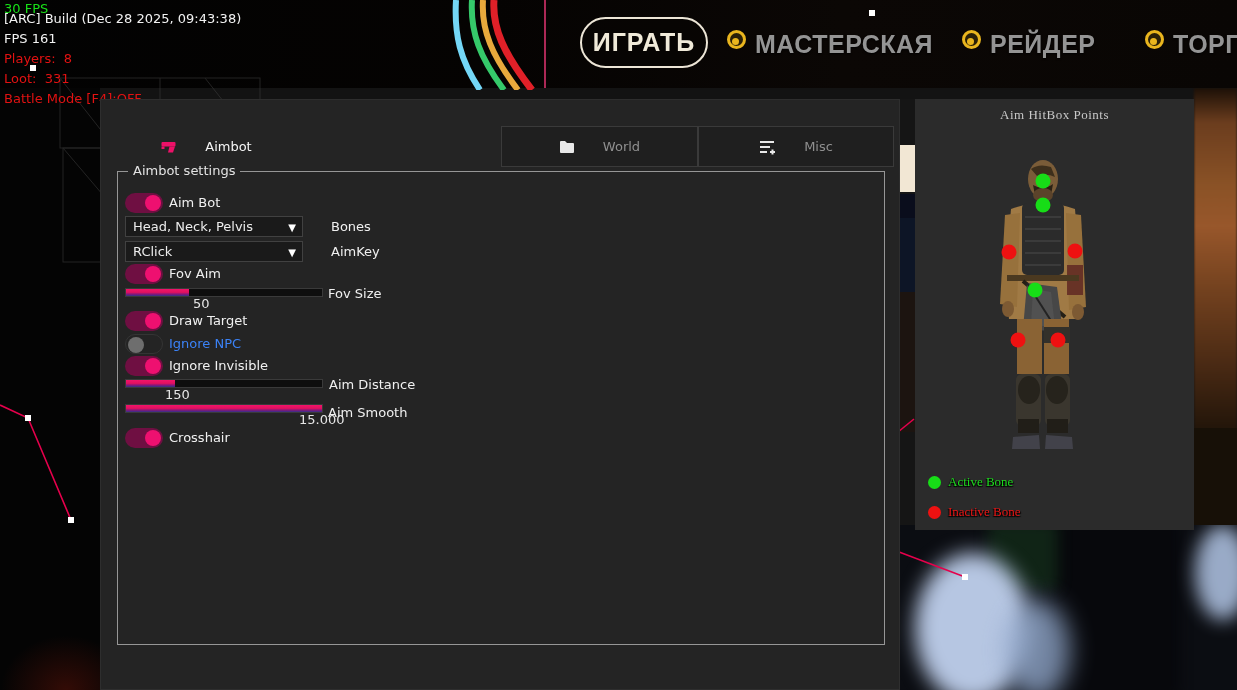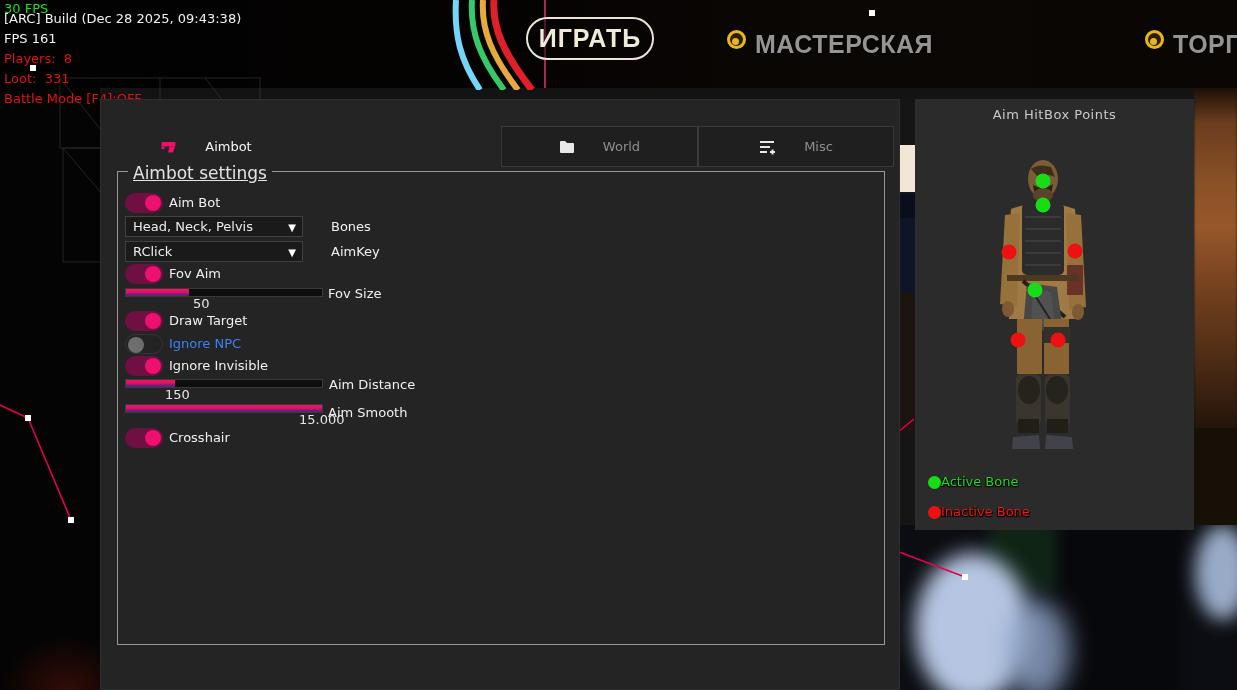--- a/index.html
+++ b/index.html
@@ -32,21 +32,21 @@
   .blob4 { left:150px; top:-10px; width:130px; height:185px; background:#07080c; filter:blur(6px); border-radius:12px; }
   .blob5 { left:88px; top:-5px; width:70px; height:70px; background:#122a18; filter:blur(7px); border-radius:8px; opacity:.8; }
 
   .wire-svg { position:absolute; left:55px; top:70px; z-index:2; opacity:.55; }
   .esp-svg { position:absolute; left:0; top:0; z-index:3; }
 
   
   .rainbow { position:absolute; left:428px; top:0; z-index:2; }
 
   
-  .play-btn { position:absolute; left:526px; top:17px; width:128px; height:43px; z-index:4;
+  .play-btn { position:absolute; left:580px; top:17px; width:128px; height:51px; z-index:4;
     border:2.5px solid #ece5d6; border-radius:27px; background:rgba(8,6,4,.55);
     color:#f0ead9; font:bold 25px "Liberation Sans", sans-serif; letter-spacing:1px;
     display:flex; align-items:center; justify-content:center; cursor:pointer; }
   .menu-item { position:absolute; top:30px; z-index:4; display:flex; align-items:flex-start; gap:9px; cursor:pointer; }
   .menu-item .mlabel { color:#949494; font:bold 25px "Liberation Sans", sans-serif; letter-spacing:.5px;
     text-shadow:0 1px 2px #000; white-space:nowrap; }
   .coin { width:19px; height:19px; border-radius:50%; background:#2a2008; border:3px solid #e9b51e; position:relative; flex:0 0 auto; }
   .coin::after { content:""; position:absolute; left:2px; top:5px; width:7px; height:7px; border-radius:50%; background:#e9b51e; }
 
   
@@ -62,21 +62,21 @@
   .tab.boxed { background:#1f1f1f; border:1px solid #3a3a3a; }
   .tab .tlabel { font-size:13px; color:#8f8f8f; }
   .tab.active .tlabel { color:#f5f5f5; }
   .tab-aimbot  { left:5px;  width:200px; }
   .tab-visuals { left:205px; width:195px; }
   .tab-world   { left:400px; width:197px; }
   .tab-misc    { left:597px; width:196px; }
 
   .groupbox { position:absolute; left:16px; top:71px; width:768px; height:474px; border:1px solid #969696; }
   .group-legend { position:absolute; left:10px; top:-9px; background:#242424; padding:0 5px;
-    font-size:17px; color:#e3e3e3;text-decoration:underline; }
+    font-size:13px; color:#e3e3e3; }
 
   .toggle { position:absolute; left:24px; width:38px; height:20px; border-radius:10px; cursor:pointer; }
   .toggle .knob { position:absolute; top:2px; width:16px; height:16px; border-radius:50%; }
   .toggle.on  { background:#6f0f42; }
   .toggle.on .knob { right:2px; background:#ee1070; }
   .toggle.off { background:#242424; border:1px solid #343434; }
   .toggle.off .knob { left:2px; background:#6e6e6e; }
 
   .ctl-label { position:absolute; font-size:13px; color:#f0f0f0; line-height:20px; white-space:nowrap; }
   .ctl-label.dim { color:#3b82f6; }
@@ -85,26 +85,26 @@
     border:1px solid #414141; color:#ececec; font-size:13px; line-height:19px; padding-left:7px; cursor:pointer; }
   .dropdown .arrow { position:absolute; right:6px; top:1px; font-size:10px; color:#fff; }
 
   .slider { position:absolute; left:24px; width:198px; height:9px; background:#0e0e0e; border:1px solid #3a3a3a; cursor:pointer; }
   .slider .fill { height:100%;
     background:linear-gradient(180deg,#f2136b 0%,#e0115f 48%,#8c1579 72%,#323289 100%); }
   .slider-val { position:absolute; font-size:13px; color:#e6e6e6; white-space:nowrap; }
 
   
   .hitbox-panel { position:absolute; left:915px; top:99px; width:279px; height:431px;
-    background:#2b2b2b; z-index:6; }
+    background:#2b2b2b; z-index:6;font-family:Liberation Serif, serif; }
   .hitbox-title { position:absolute; left:0; top:8px; width:100%; text-align:center;
     font-size:13px; color:#c9c9c9; letter-spacing:.5px; }
   .model-svg { position:absolute; left:78px; top:58px; }
   .hit-dot { position:absolute; width:15px; height:15px; border-radius:50%; transform:translate(-50%,-50%); cursor:pointer; }
-  .legend-row { position:absolute; display:flex; align-items:flex-end; }
+  .legend-row { position:absolute; display:flex; align-items:center; gap:7px; }
   .legend-dot { width:13px; height:13px; border-radius:50%; flex:0 0 auto; }
   .legend-text { font-size:13px; text-shadow:1px 1px 1px #000, -1px 1px 1px #000; }
 </style>
 </head>
 <body>
 
 <div id="screen">
 
   <div class="topband"></div>
   <div class="leftcol"></div>
@@ -163,20 +163,24 @@
   <div class="dbg white" style="top:31px;">FPS 161</div>
   <div class="dbg red" style="top:51px;">Players:  8</div>
   <div class="dbg red" style="top:71px;">Loot:  331</div>
   <div class="dbg red" style="top:91px;">Battle Mode [F4]:OFF</div>
 
   <div class="play-btn">ИГРАТЬ</div>
   <div class="menu-item" style="left:727px;">
     <span class="coin"></span>
     <span class="mlabel">МАСТЕРСКАЯ</span>
   </div>
+  <div class="menu-item" style="left:962px;">
+    <span class="coin"></span>
+    <span class="mlabel">РЕЙДЕР</span>
+  </div>
   <div class="menu-item" style="left:1145px;">
     <span class="coin"></span>
     <span class="mlabel">ТОРГО</span>
   </div>
 
   <div class="cheat-window">
 
     <div class="tab tab-aimbot active">
       <svg width="17" height="16" viewBox="0 0 16 16">
         <rect x="1" y="3" width="14" height="4.5" rx="1" fill="#ed1168"></rect>

